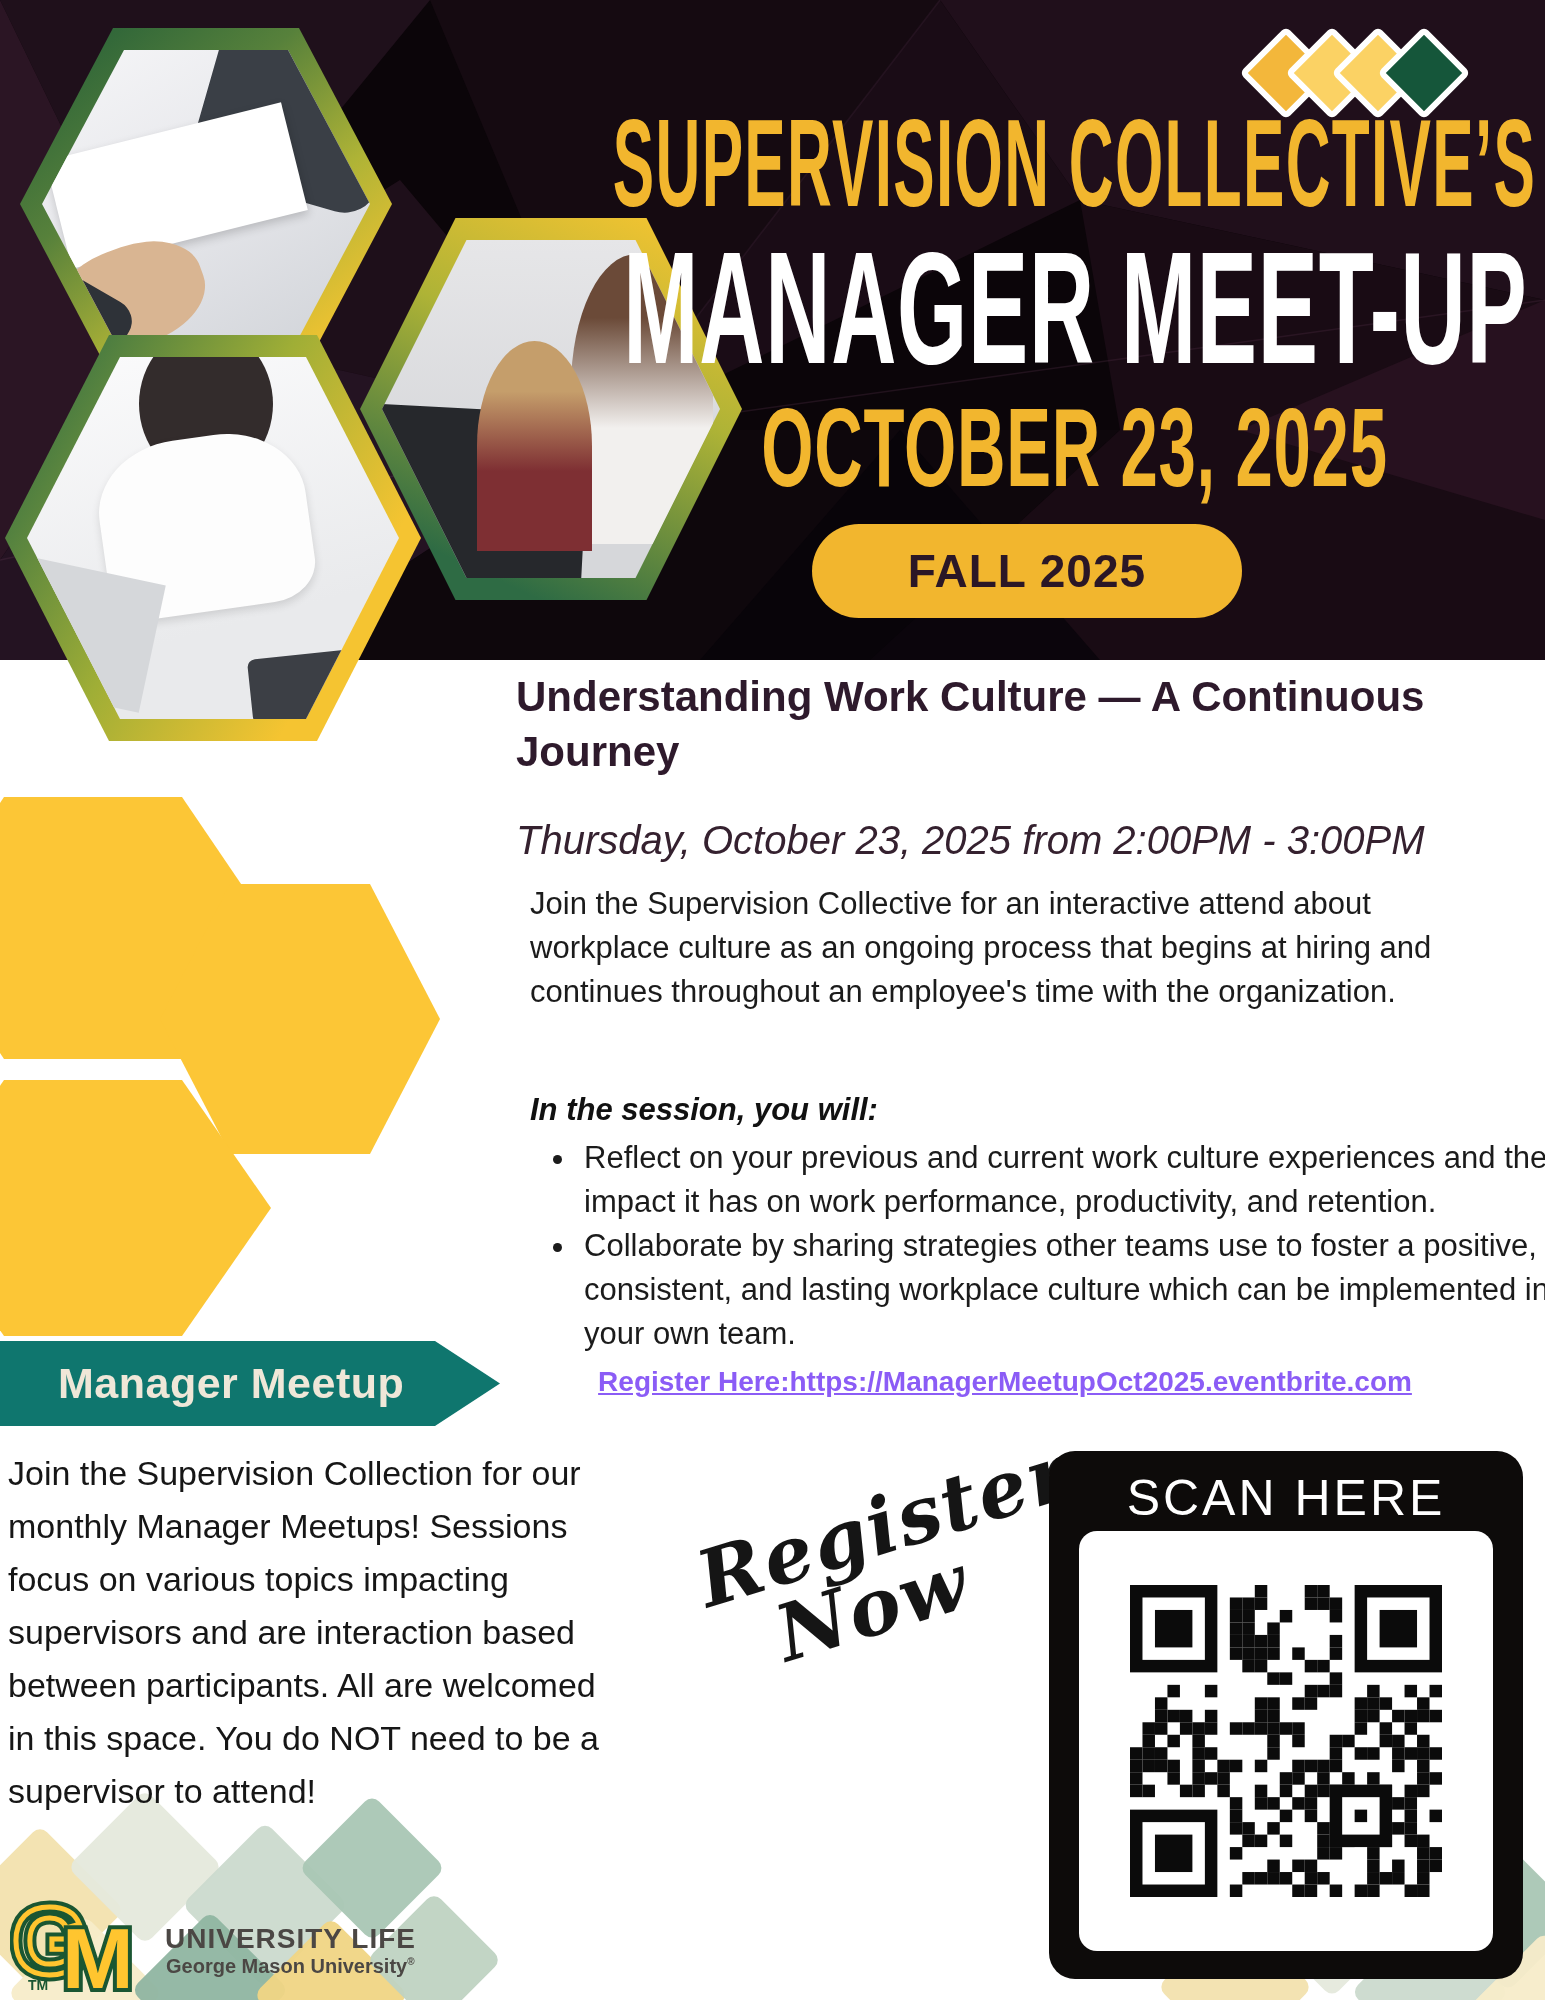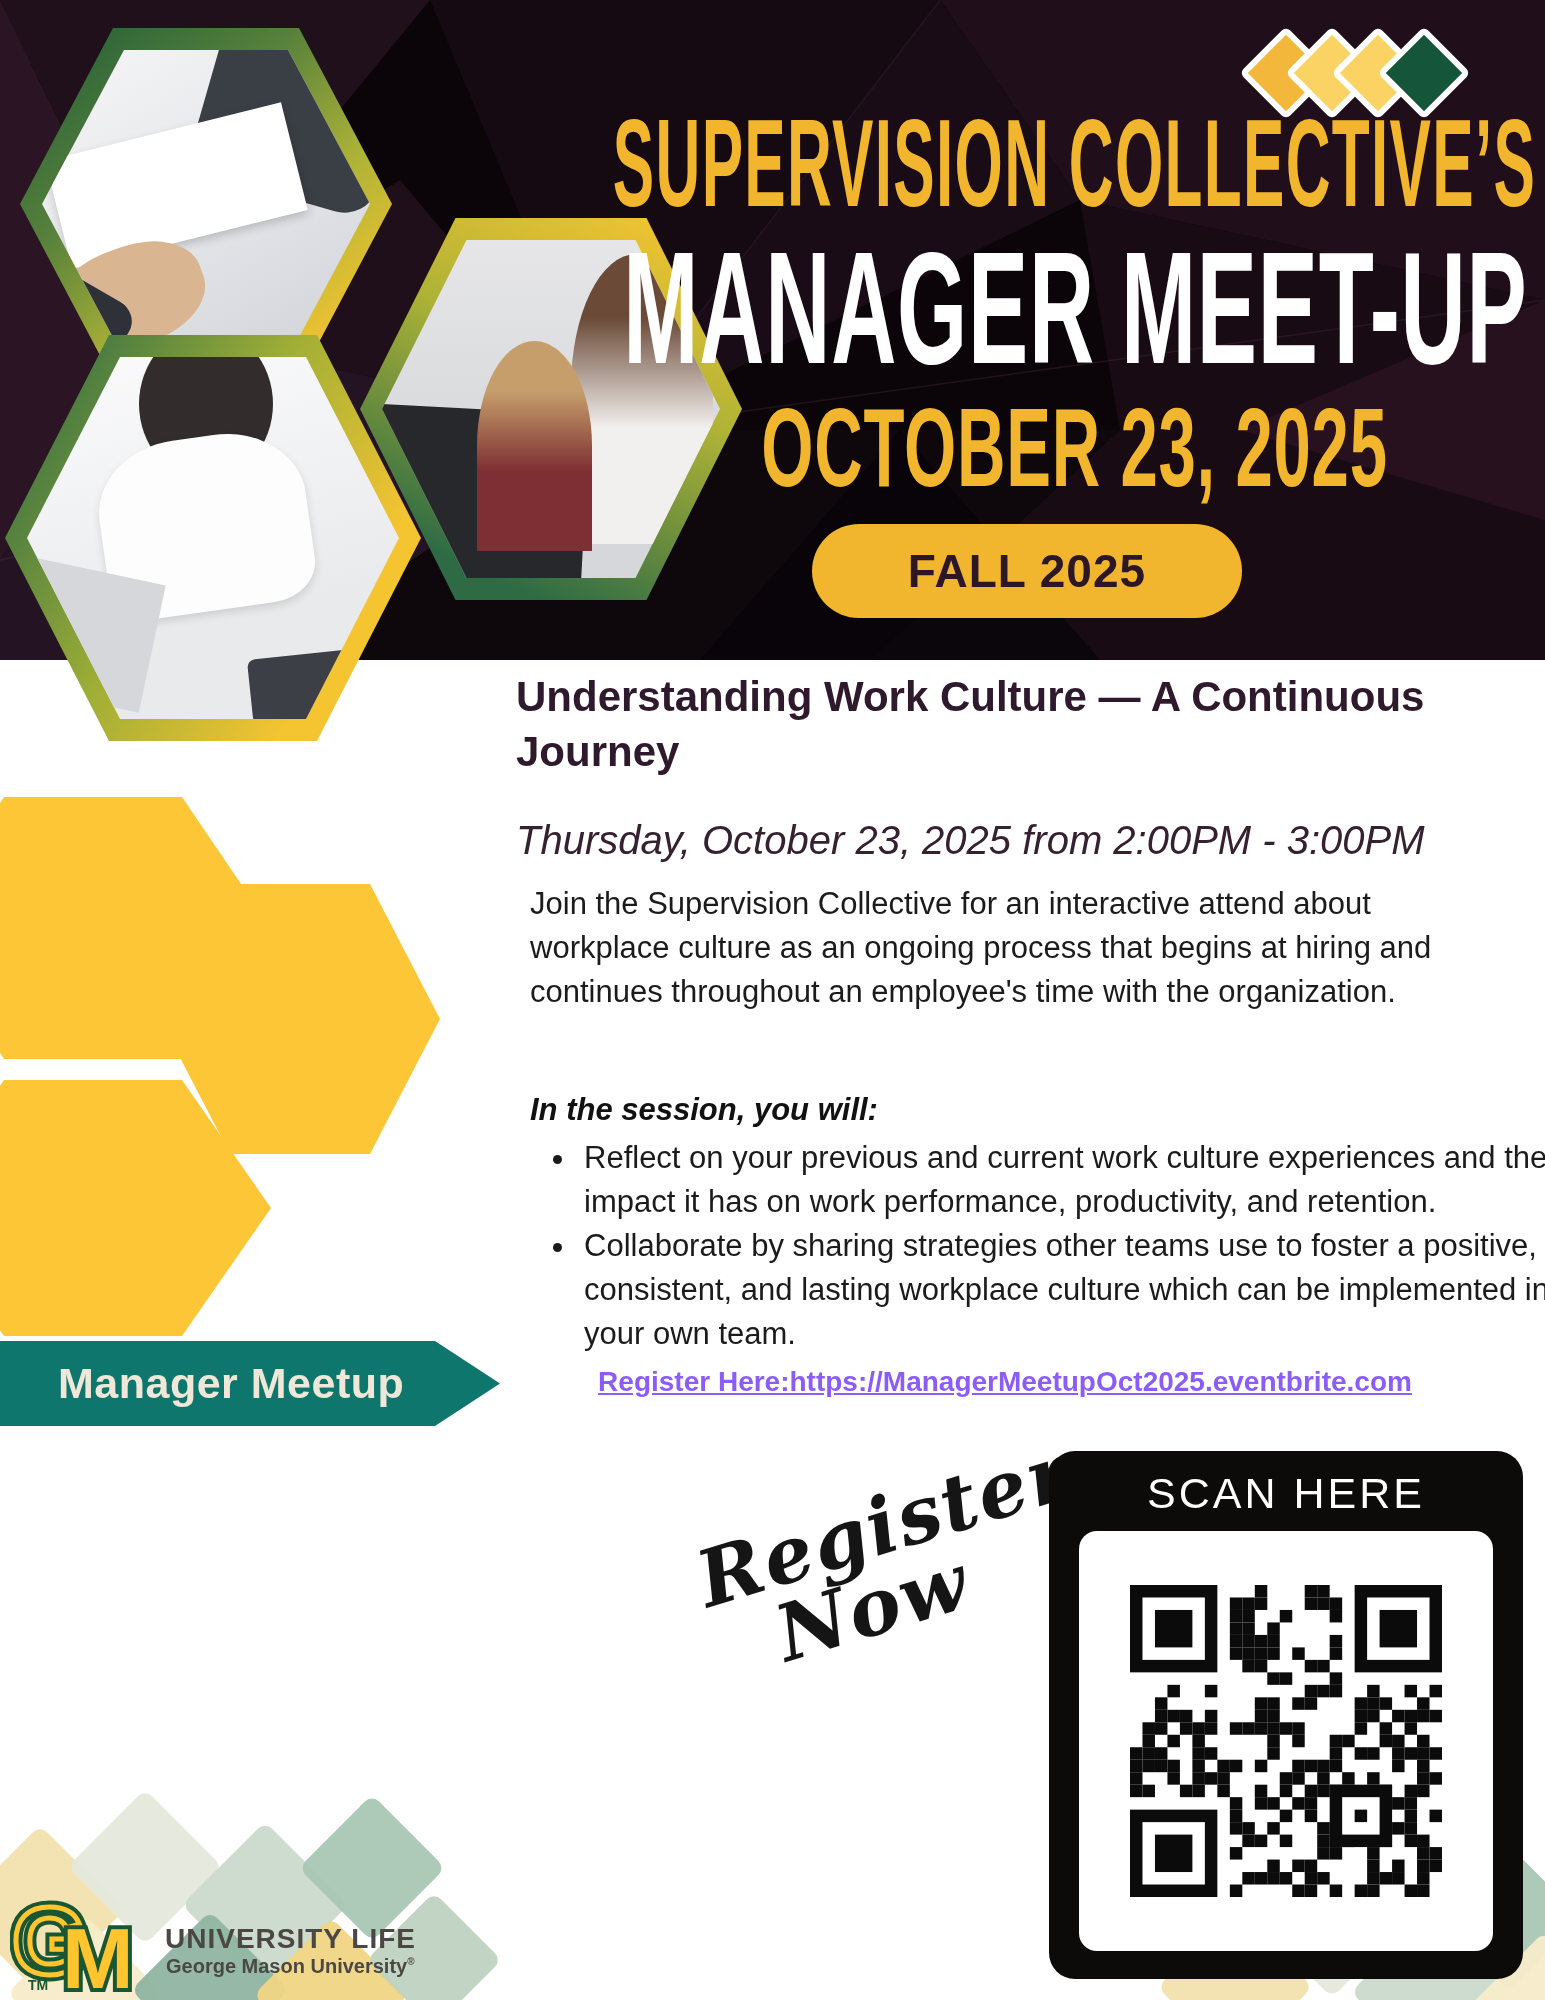--- a/index.html
+++ b/index.html
@@ -99,21 +99,21 @@
 
   .reg-now{position:absolute;left:695px;top:1478px;width:400px;transform:rotate(-17deg);
            font-family:"DejaVu Serif",serif;font-style:italic;font-weight:bold;color:#151515;
            text-align:center;z-index:4;}
   .reg-now .l1{font-size:78px;letter-spacing:2px;}
   .reg-now .l2{font-size:78px;margin-top:-16px;margin-left:-70px;letter-spacing:2px;}
 
   
   .qr-panel{position:absolute;left:1049px;top:1451px;width:474px;height:528px;background:#0D0B0A;
             border-radius:26px;z-index:4;}
-  .scan{margin-top:18px;text-align:center;color:#fff;font-size:43px;letter-spacing:3px;
+  .scan{margin-top:18px;text-align:center;color:#fff;font-size:50px;letter-spacing:3px;
         font-weight:normal;}
   .qr-inner{position:absolute;left:30px;right:30px;top:80px;bottom:28px;background:#fff;
             border-radius:18px;display:flex;align-items:center;justify-content:center;}
   .qr-inner svg{width:312px;height:312px;}
 
   
   .pat i{position:absolute;border-radius:10px;transform:rotate(45deg);opacity:.95;}
   .pat{position:absolute;z-index:1;}
   .pat-left{left:-30px;top:1842px;width:500px;height:158px;}
   .pat-right{left:1160px;top:1852px;width:385px;height:148px;}
@@ -218,20 +218,21 @@
   <ul class="s-bullets">
     <li>Reflect on your previous and current work culture experiences and the impact it has on work performance, productivity, and retention.</li>
     <li>Collaborate by sharing strategies other teams use to foster a positive, consistent, and lasting workplace culture which can be implemented in your own team.</li>
   </ul>
 
   <div class="mm-banner">
     <span>Manager Meetup</span>
   </div>
   <div class="reg-link">Register Here:https://ManagerMeetupOct2025.eventbrite.com</div>
 
+  <div class="about">Join the Supervision Collection for our monthly Manager Meetups! Sessions focus on various topics impacting supervisors and are interaction based between participants. All are welcomed in this space. You do NOT need to be a supervisor to attend!</div>
 
   <div class="reg-now">
     <div class="l1">Register</div>
     <div class="l2">Now</div>
   </div>
 
   <div class="qr-panel">
     <div class="scan">SCAN HERE</div>
     <div class="qr-inner">
       <svg viewBox="0 0 310 310">

